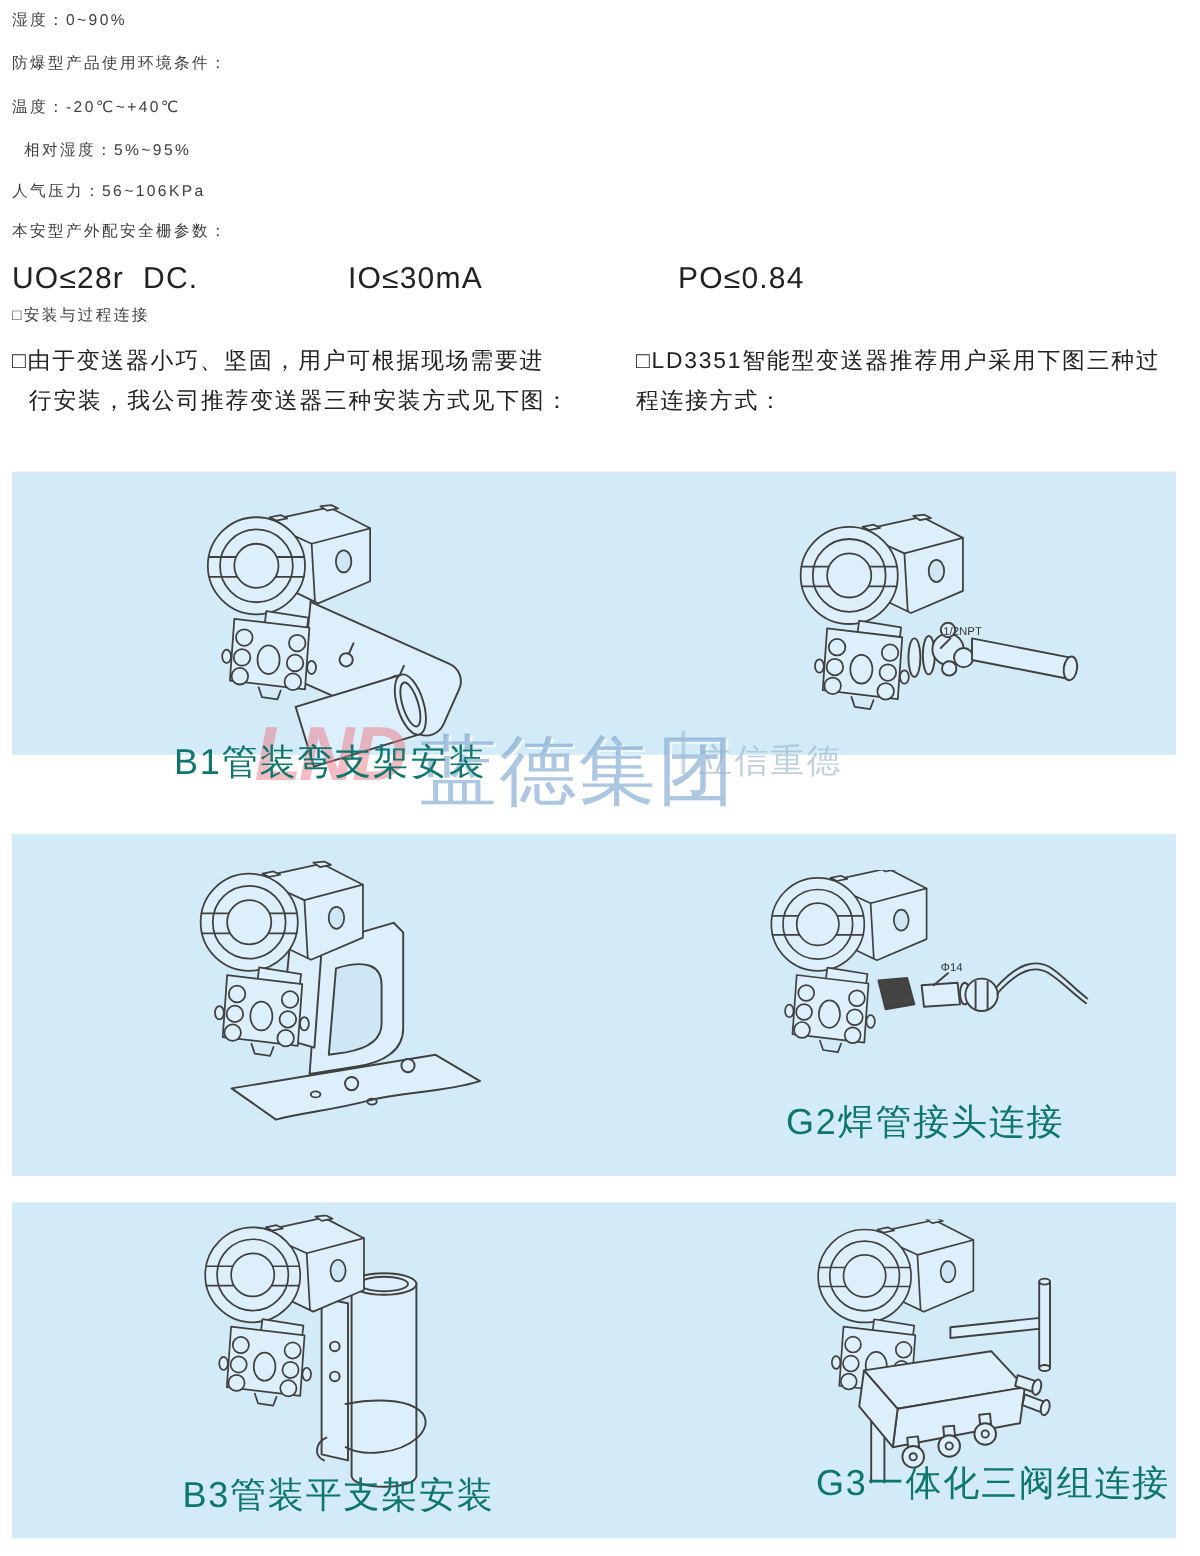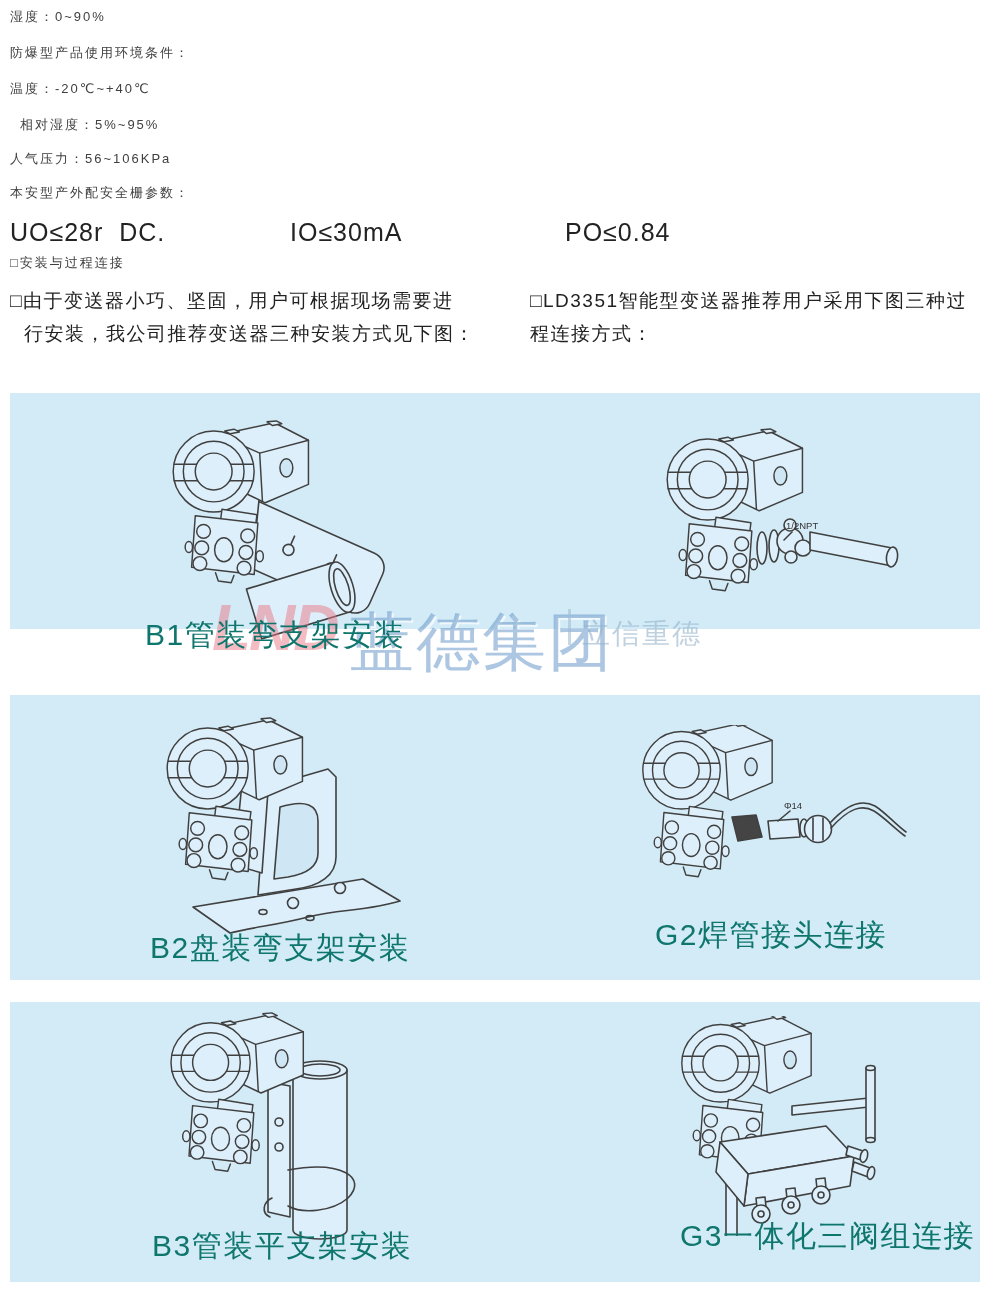--- a/index.html
+++ b/index.html
@@ -172,21 +172,20 @@
       <ellipse cx="176" cy="103" rx="4" ry="9"></ellipse>
       <circle cx="190" cy="104" r="13.5"></circle>
       <path class="nf" d="M185,93 v22 M195,93 v22"></path>
       <path class="nf" d="M202,98 C220,78 234,74 247,81 C258,88 266,98 278,107"></path>
       <path class="nf" d="M203,103 C221,83 234,79 246,86 C257,93 265,102 277,111"></path>
       <path class="nf" d="M162,86 L150,96"></path>
     </g>
     <text x="156" y="84">Φ14</text>
   </svg>
 
-  <div class="fig-label lbl-b2">B2盘装弯支架安装</div>
   <div class="fig-label lbl-g2">G2焊管接头连接</div>
 </div>
 
 <div class="panel panel-3">
 
   <svg class="fig-svg svg-b3" width="250" height="240" viewBox="0 0 250 240">
     <g class="ln">
       <path d="M143,58 L143,218 A27,9 0 0 0 197,218 L197,58 Z"></path>
       <ellipse cx="170" cy="58" rx="27" ry="9"></ellipse>
       <ellipse class="nf" cx="170" cy="58" rx="20" ry="6"></ellipse>

